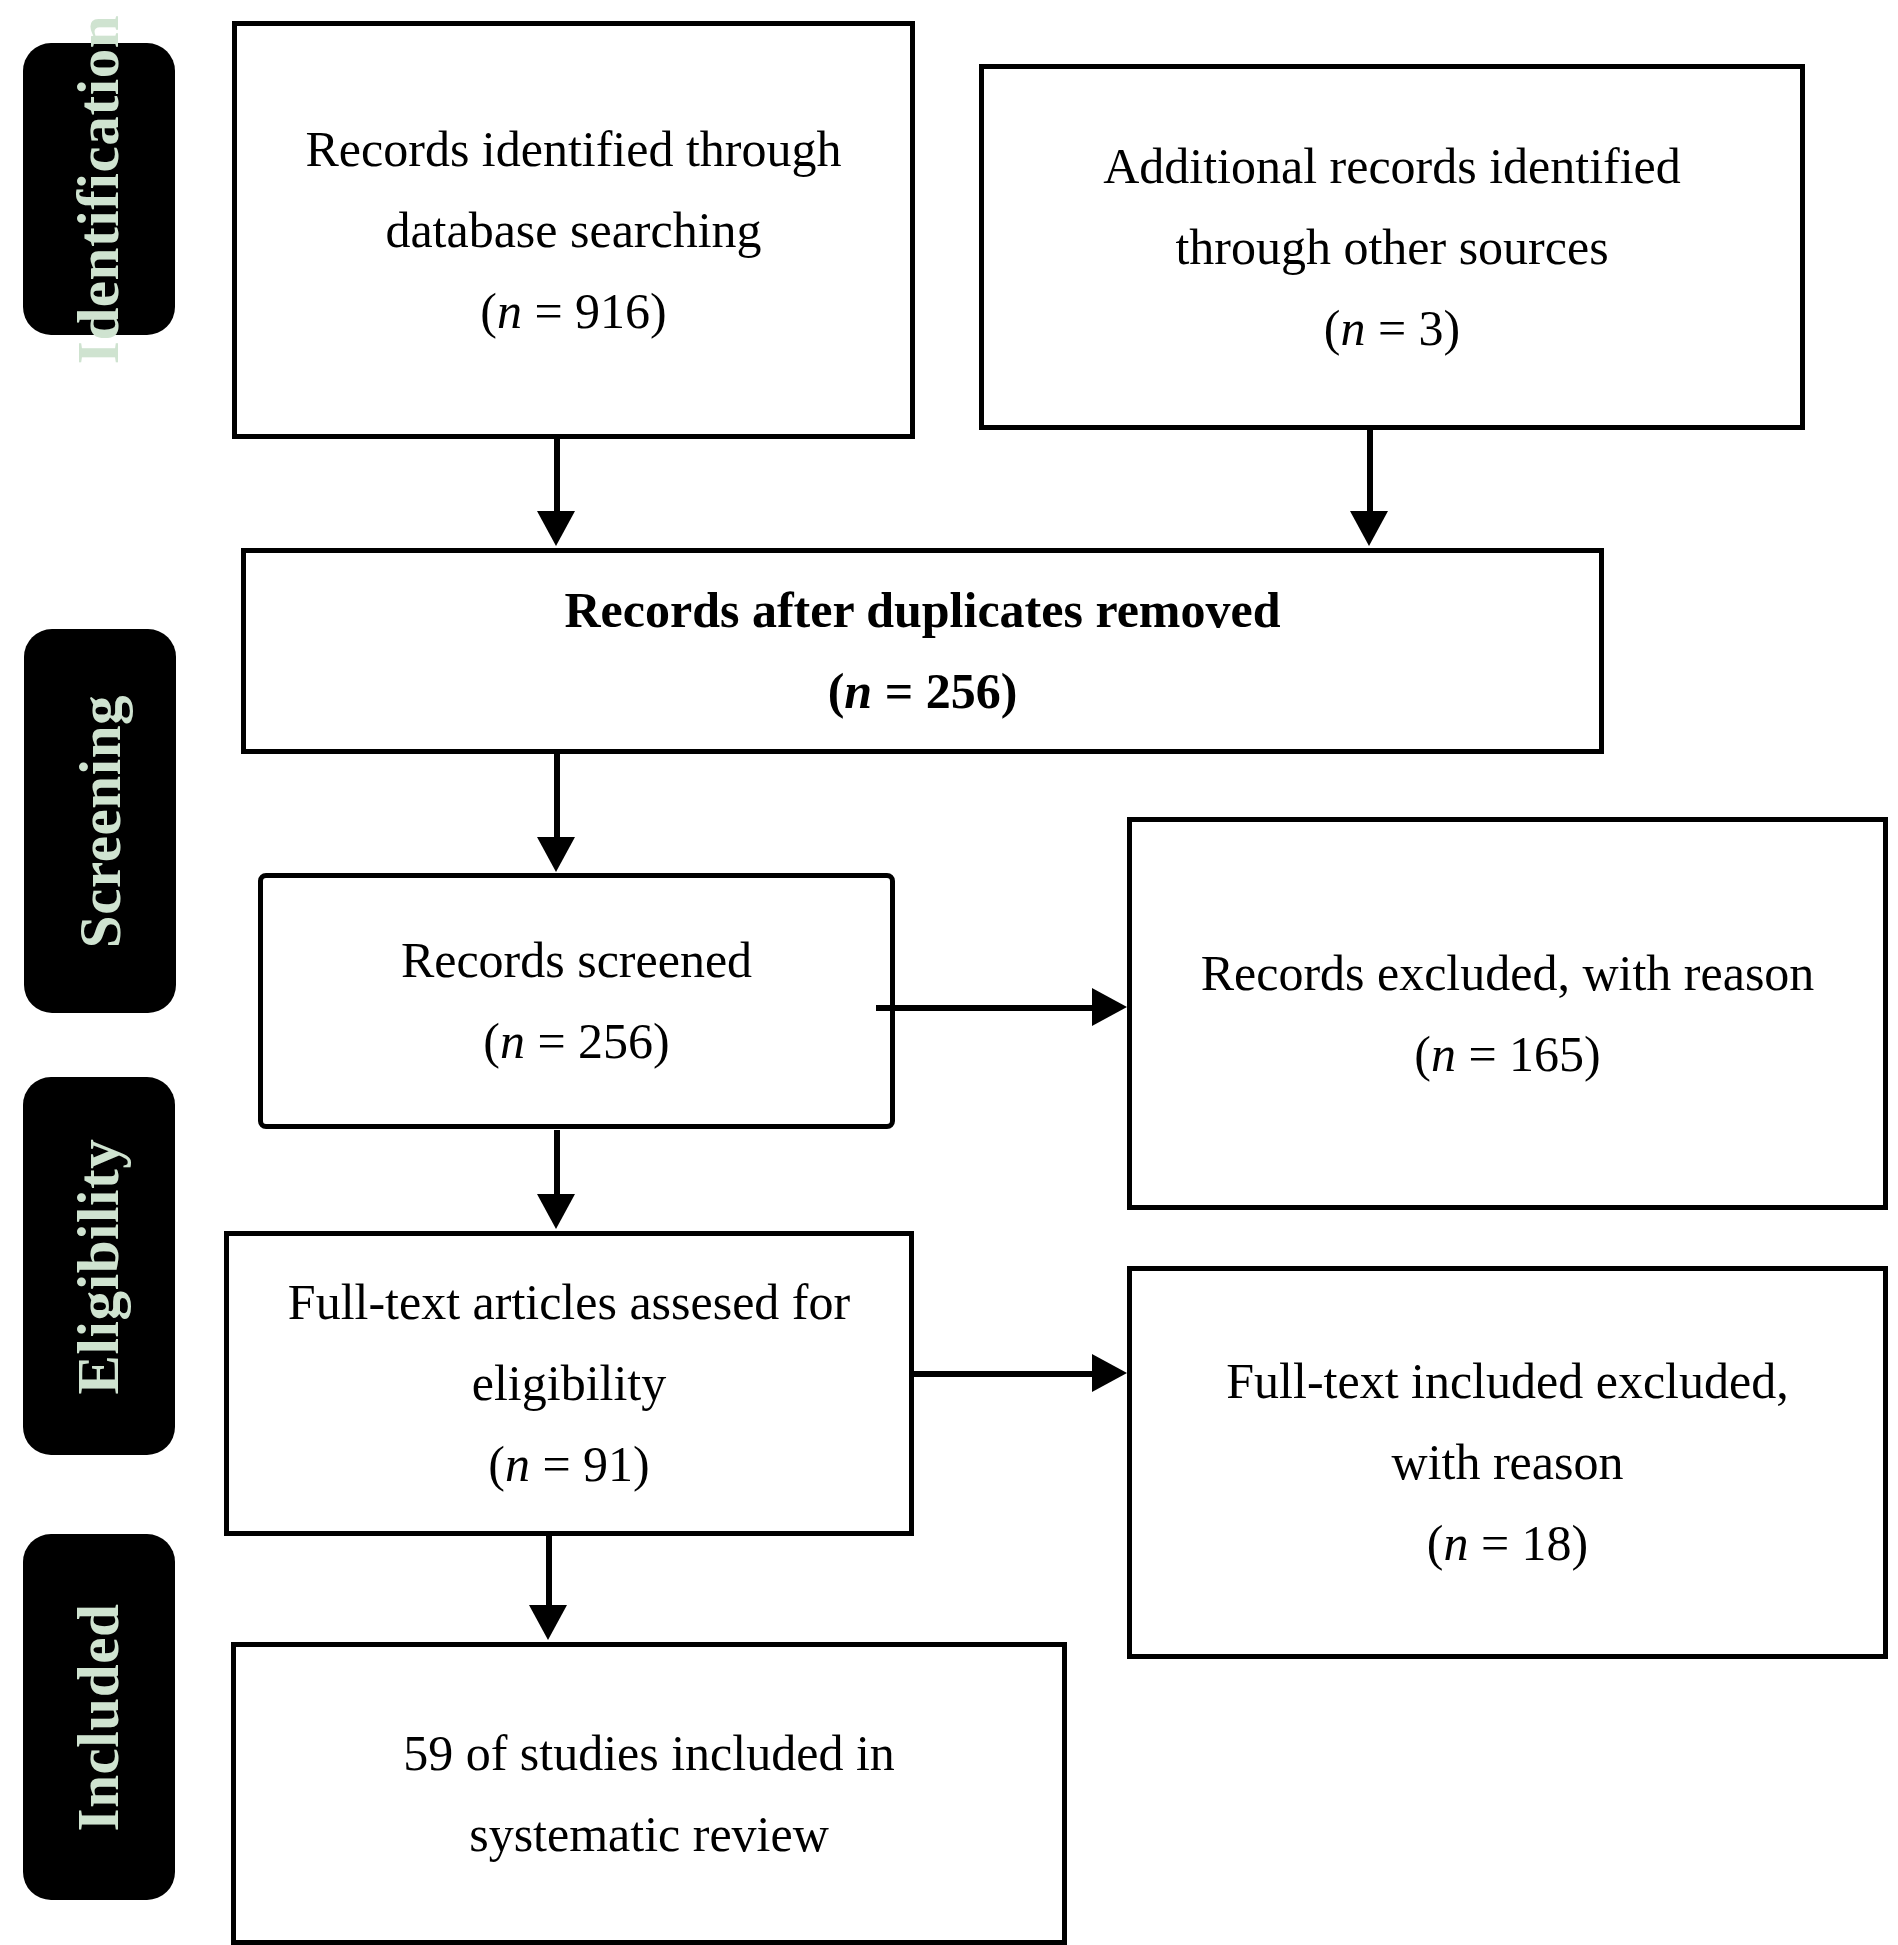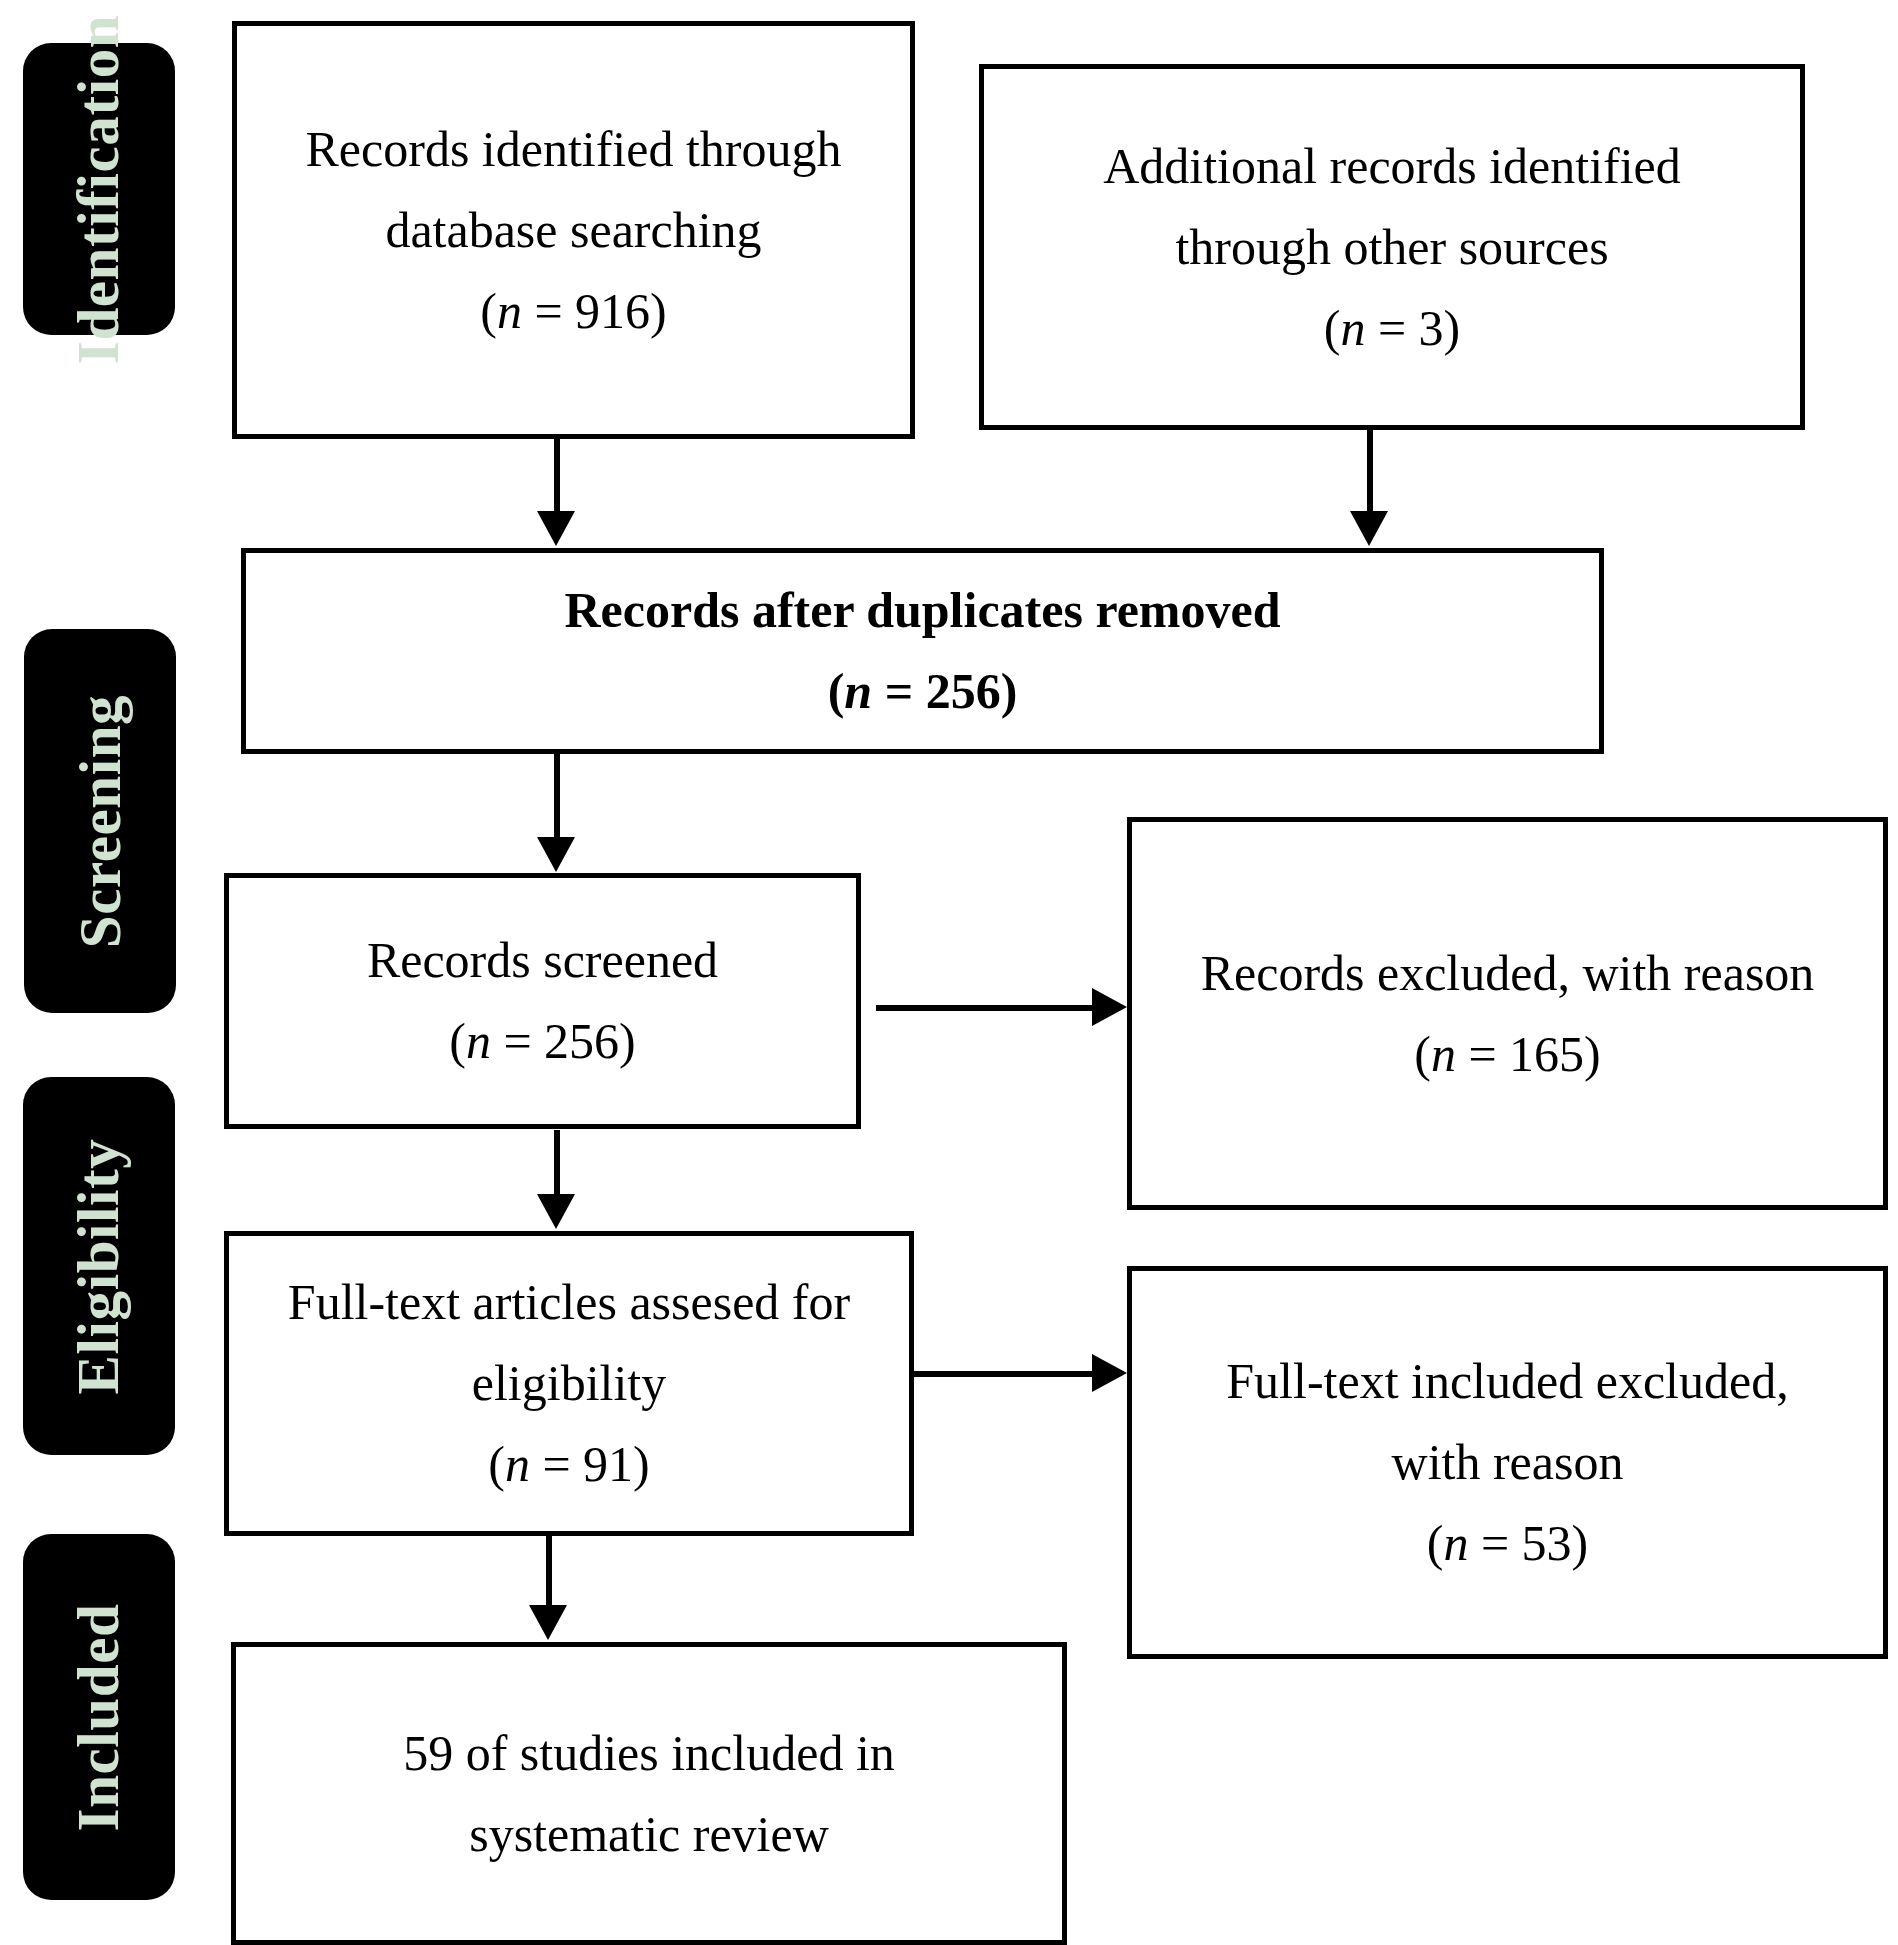--- a/index.html
+++ b/index.html
@@ -137,21 +137,21 @@
   <div class="flow-box" style="left:241px; top:548px; width:1363px; height:206px;font-weight:bold;">
     <div class="flow-line">Records after duplicates removed</div>
     <div class="flow-line">
       <span>(</span><span class="n-italic">n</span><span> = </span><span>256</span><span>)</span>
     </div>
   </div>
 
   <div class="conn-v" style="left:554px; top:753px; height:85px;"></div>
   <div class="arrow-down" style="left:537px; top:837px;"></div>
 
-  <div class="flow-box" style="left:224px; top:873px; width:637px; height:256px;">
+  <div class="flow-box" style="left:258px; top:873px; width:637px; height:256px;border-radius:8px;">
     <div class="flow-line">Records screened</div>
     <div class="flow-line">
       <span>(</span><span class="n-italic">n</span><span> = </span><span>256</span><span>)</span>
     </div>
   </div>
 
   <div class="flow-box" style="left:1127px; top:817px; width:761px; height:393px;">
     <div class="flow-line">Records excluded, with reason</div>
     <div class="flow-line">
       <span>(</span><span class="n-italic">n</span><span> = </span><span>165</span><span>)</span>
@@ -169,21 +169,21 @@
     <div class="flow-line">eligibility</div>
     <div class="flow-line">
       <span>(</span><span class="n-italic">n</span><span> = </span><span>91</span><span>)</span>
     </div>
   </div>
 
   <div class="flow-box" style="left:1127px; top:1266px; width:761px; height:393px;">
     <div class="flow-line">Full-text included excluded,</div>
     <div class="flow-line">with reason</div>
     <div class="flow-line">
-      <span>(</span><span class="n-italic">n</span><span> = </span><span>53</span><span>)</span>
+      <span>(</span><span class="n-italic">n</span><span> = </span><span>18</span><span>)</span>
     </div>
   </div>
 
   <div class="conn-h" style="left:912px; top:1371px; width:181px;"></div>
   <div class="arrow-right" style="left:1092px; top:1354px;"></div>
 
   <div class="conn-v" style="left:546px; top:1536px; height:71px;"></div>
   <div class="arrow-down" style="left:529px; top:1605px;"></div>
 
   <div class="flow-box" style="left:231px; top:1642px; width:836px; height:303px;">

